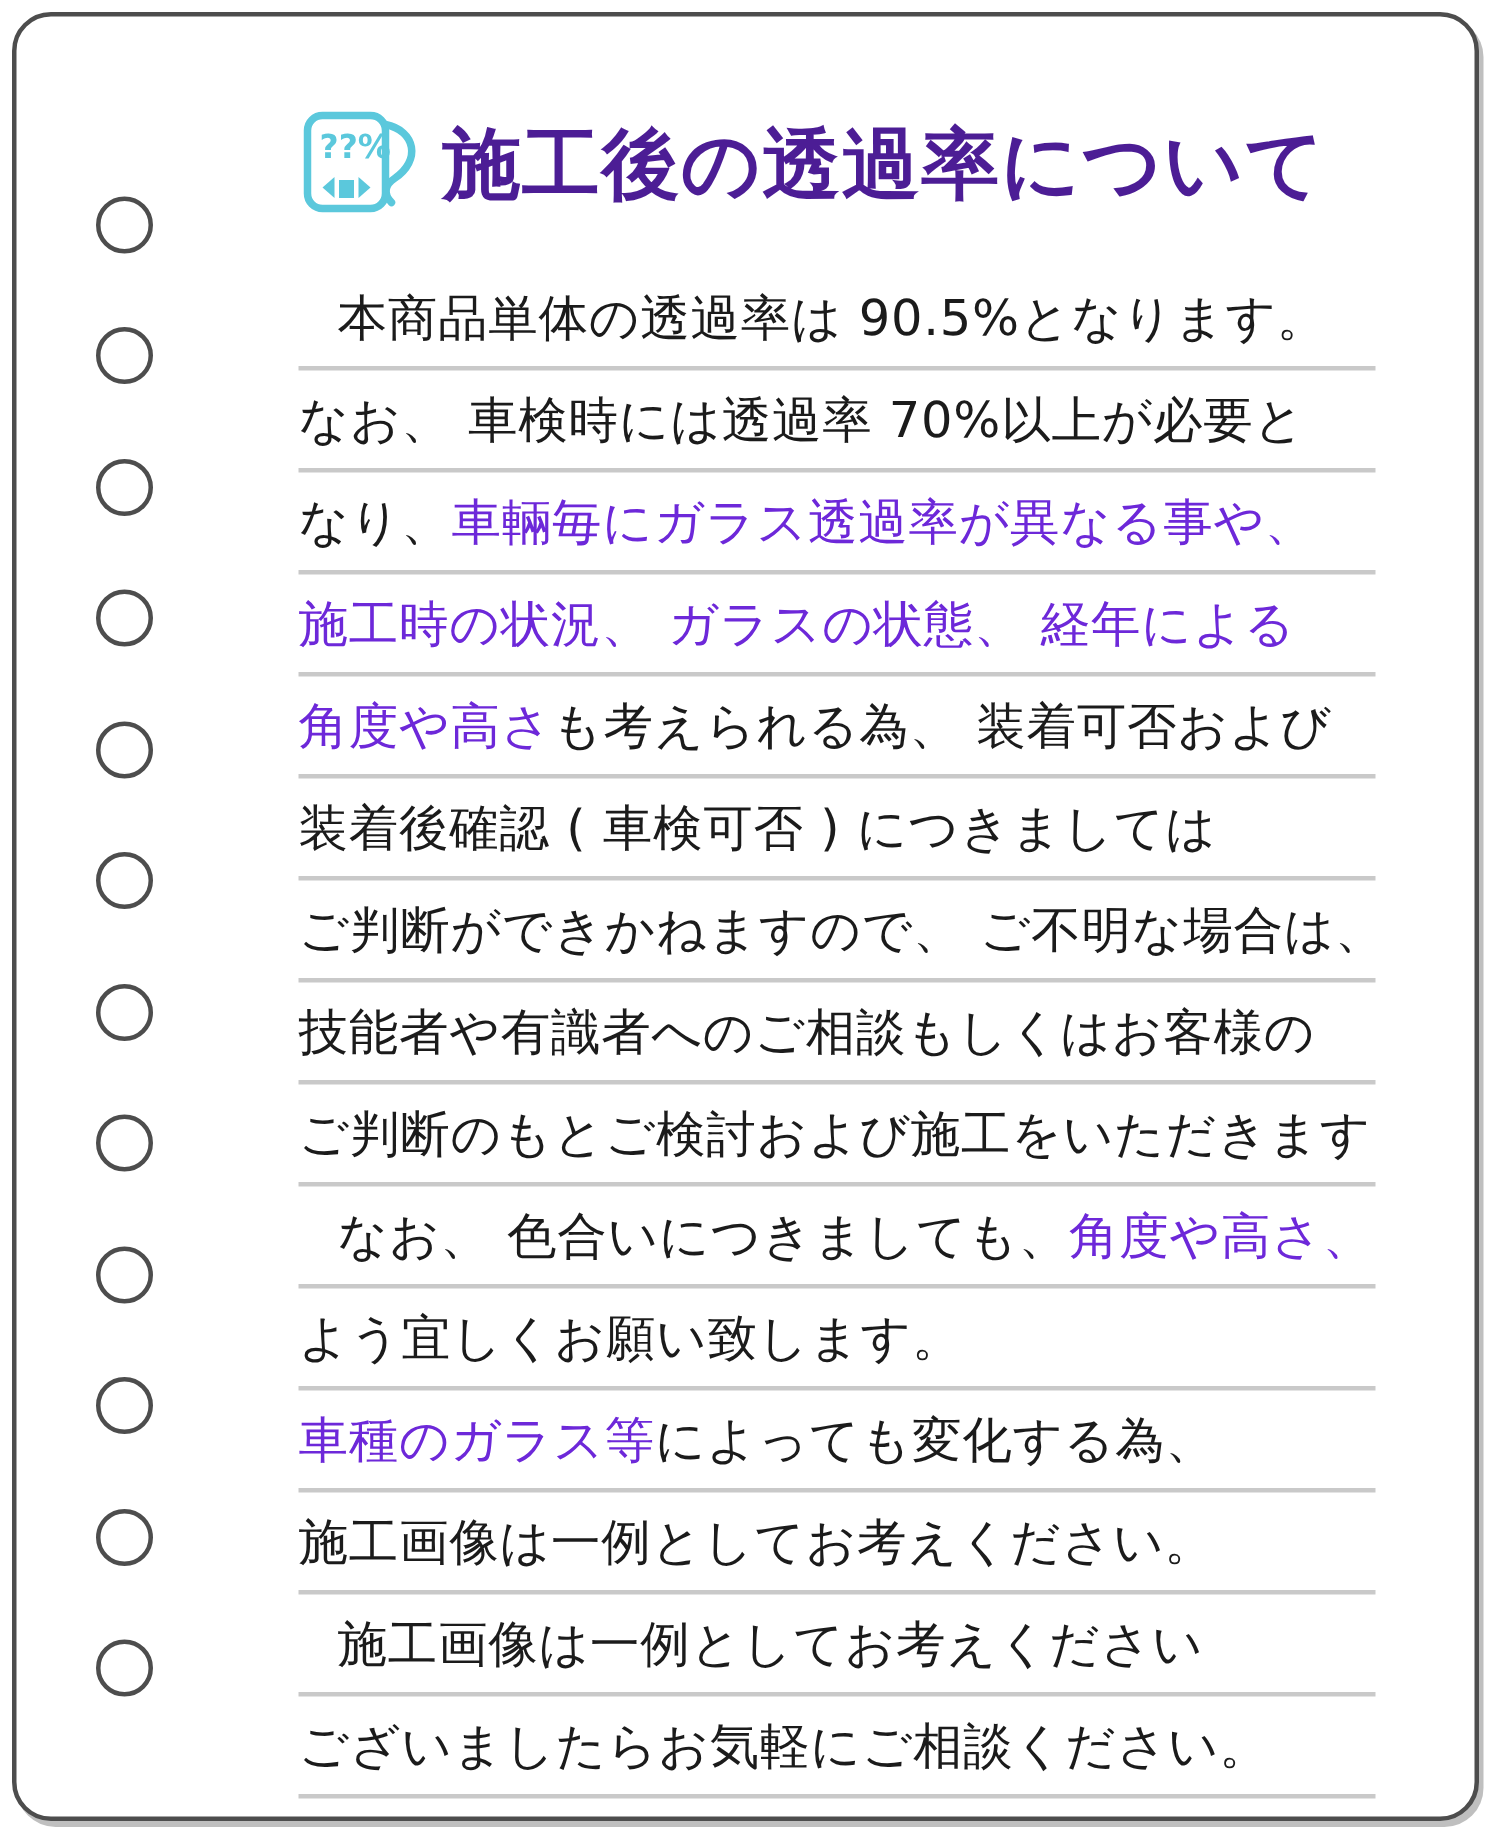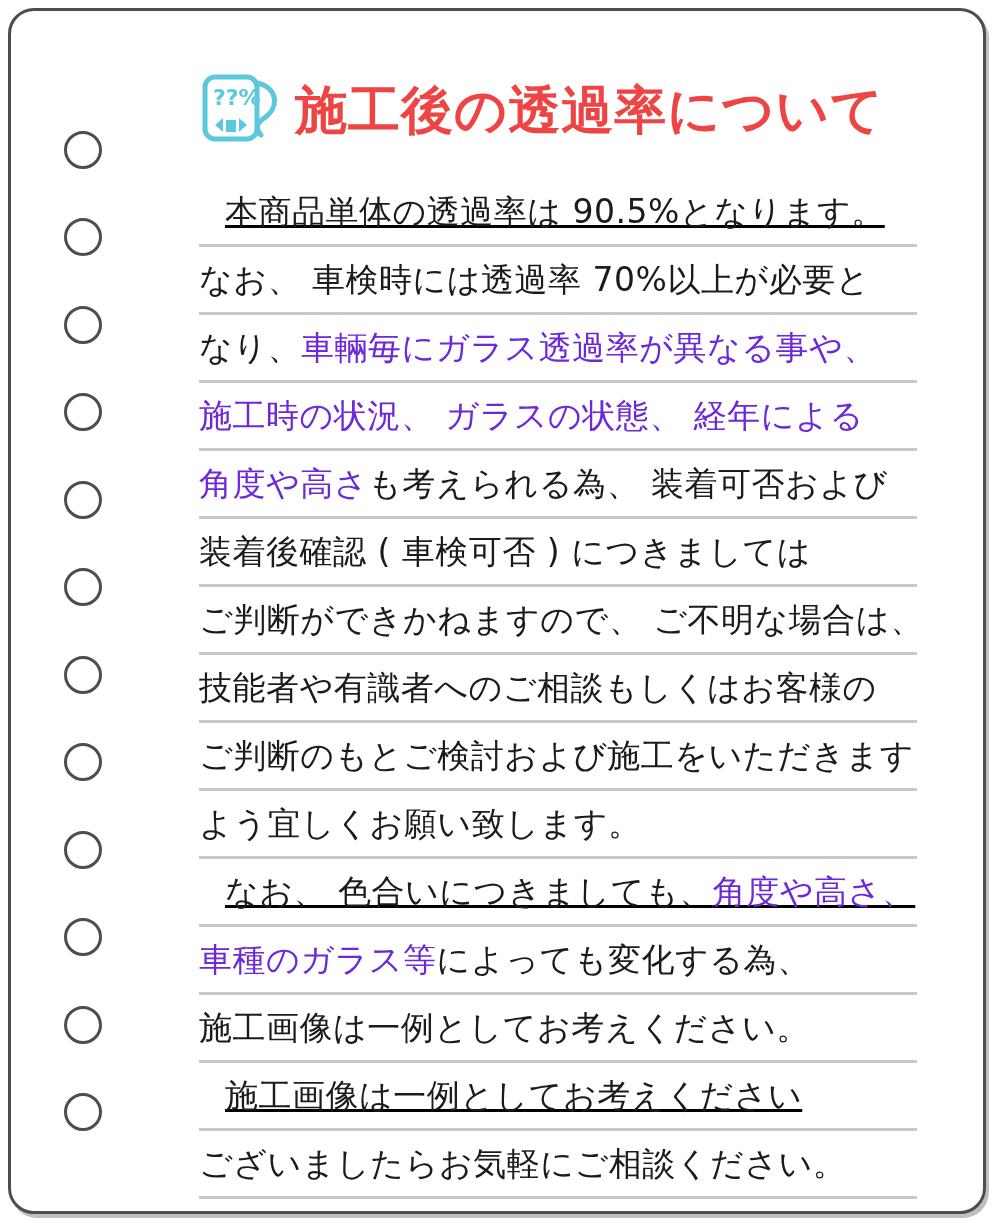--- a/index.html
+++ b/index.html
@@ -68,21 +68,21 @@
   .header-icon {
     width: 86px;
     height: 74px;
     position: relative;
     flex: none;
   }
   .header-title {
     font-family: "DejaVu Sans", sans-serif;
     font-size: 52px;
     font-weight: 700;
-    color: #ef4444;
+    color: #4c1d95;
     letter-spacing: 1px;
     white-space: nowrap;
     line-height: 1;
   }
 
   
   .lines {
     position: absolute;
     left: 188px;
     top: 168px;
@@ -101,21 +101,21 @@
     font-family: "DejaVu Sans", sans-serif;
     font-size: 33px;
     font-weight: 500;
     color: #1b1b1b;
     line-height: 1;
     letter-spacing: 0.5px;
   }
   .line .txt.pink {
     color: #6d28d9;
   }
-  .line.indent { padding-left: 26px; text-decoration: underline; }
+  .line.indent { padding-left: 26px; }
 </style>
 </head>
 <body>
 
 <div class="page">
   <div class="sheet">
 
     <div class="holes" id="holes">
         <div class="hole"></div>
         <div class="hole"></div>
@@ -174,26 +174,26 @@
         </div>
         <div class="line">
           <span class="txt">ご判断ができかねますので、 ご不明な場合は、</span>
         </div>
         <div class="line">
           <span class="txt">技能者や有識者へのご相談もしくはお客様の</span>
         </div>
         <div class="line">
           <span class="txt">ご判断のもとご検討および施工をいただきます</span>
         </div>
-        <div class="line">
-          <span class="txt">よう宜しくお願い致します。</span>
-        </div>
         <div class="line indent">
           <span class="txt">なお、 色合いにつきましても、 </span>
           <span class="txt pink">角度や高さ、</span>
+        </div>
+        <div class="line">
+          <span class="txt">よう宜しくお願い致します。</span>
         </div>
         <div class="line">
           <span class="txt pink">車種のガラス等</span>
           <span class="txt">によっても変化する為、</span>
         </div>
         <div class="line">
           <span class="txt">施工画像は一例としてお考えください。</span>
         </div>
         <div class="line indent">
           <span class="txt">施工画像は一例としてお考えください</span>

